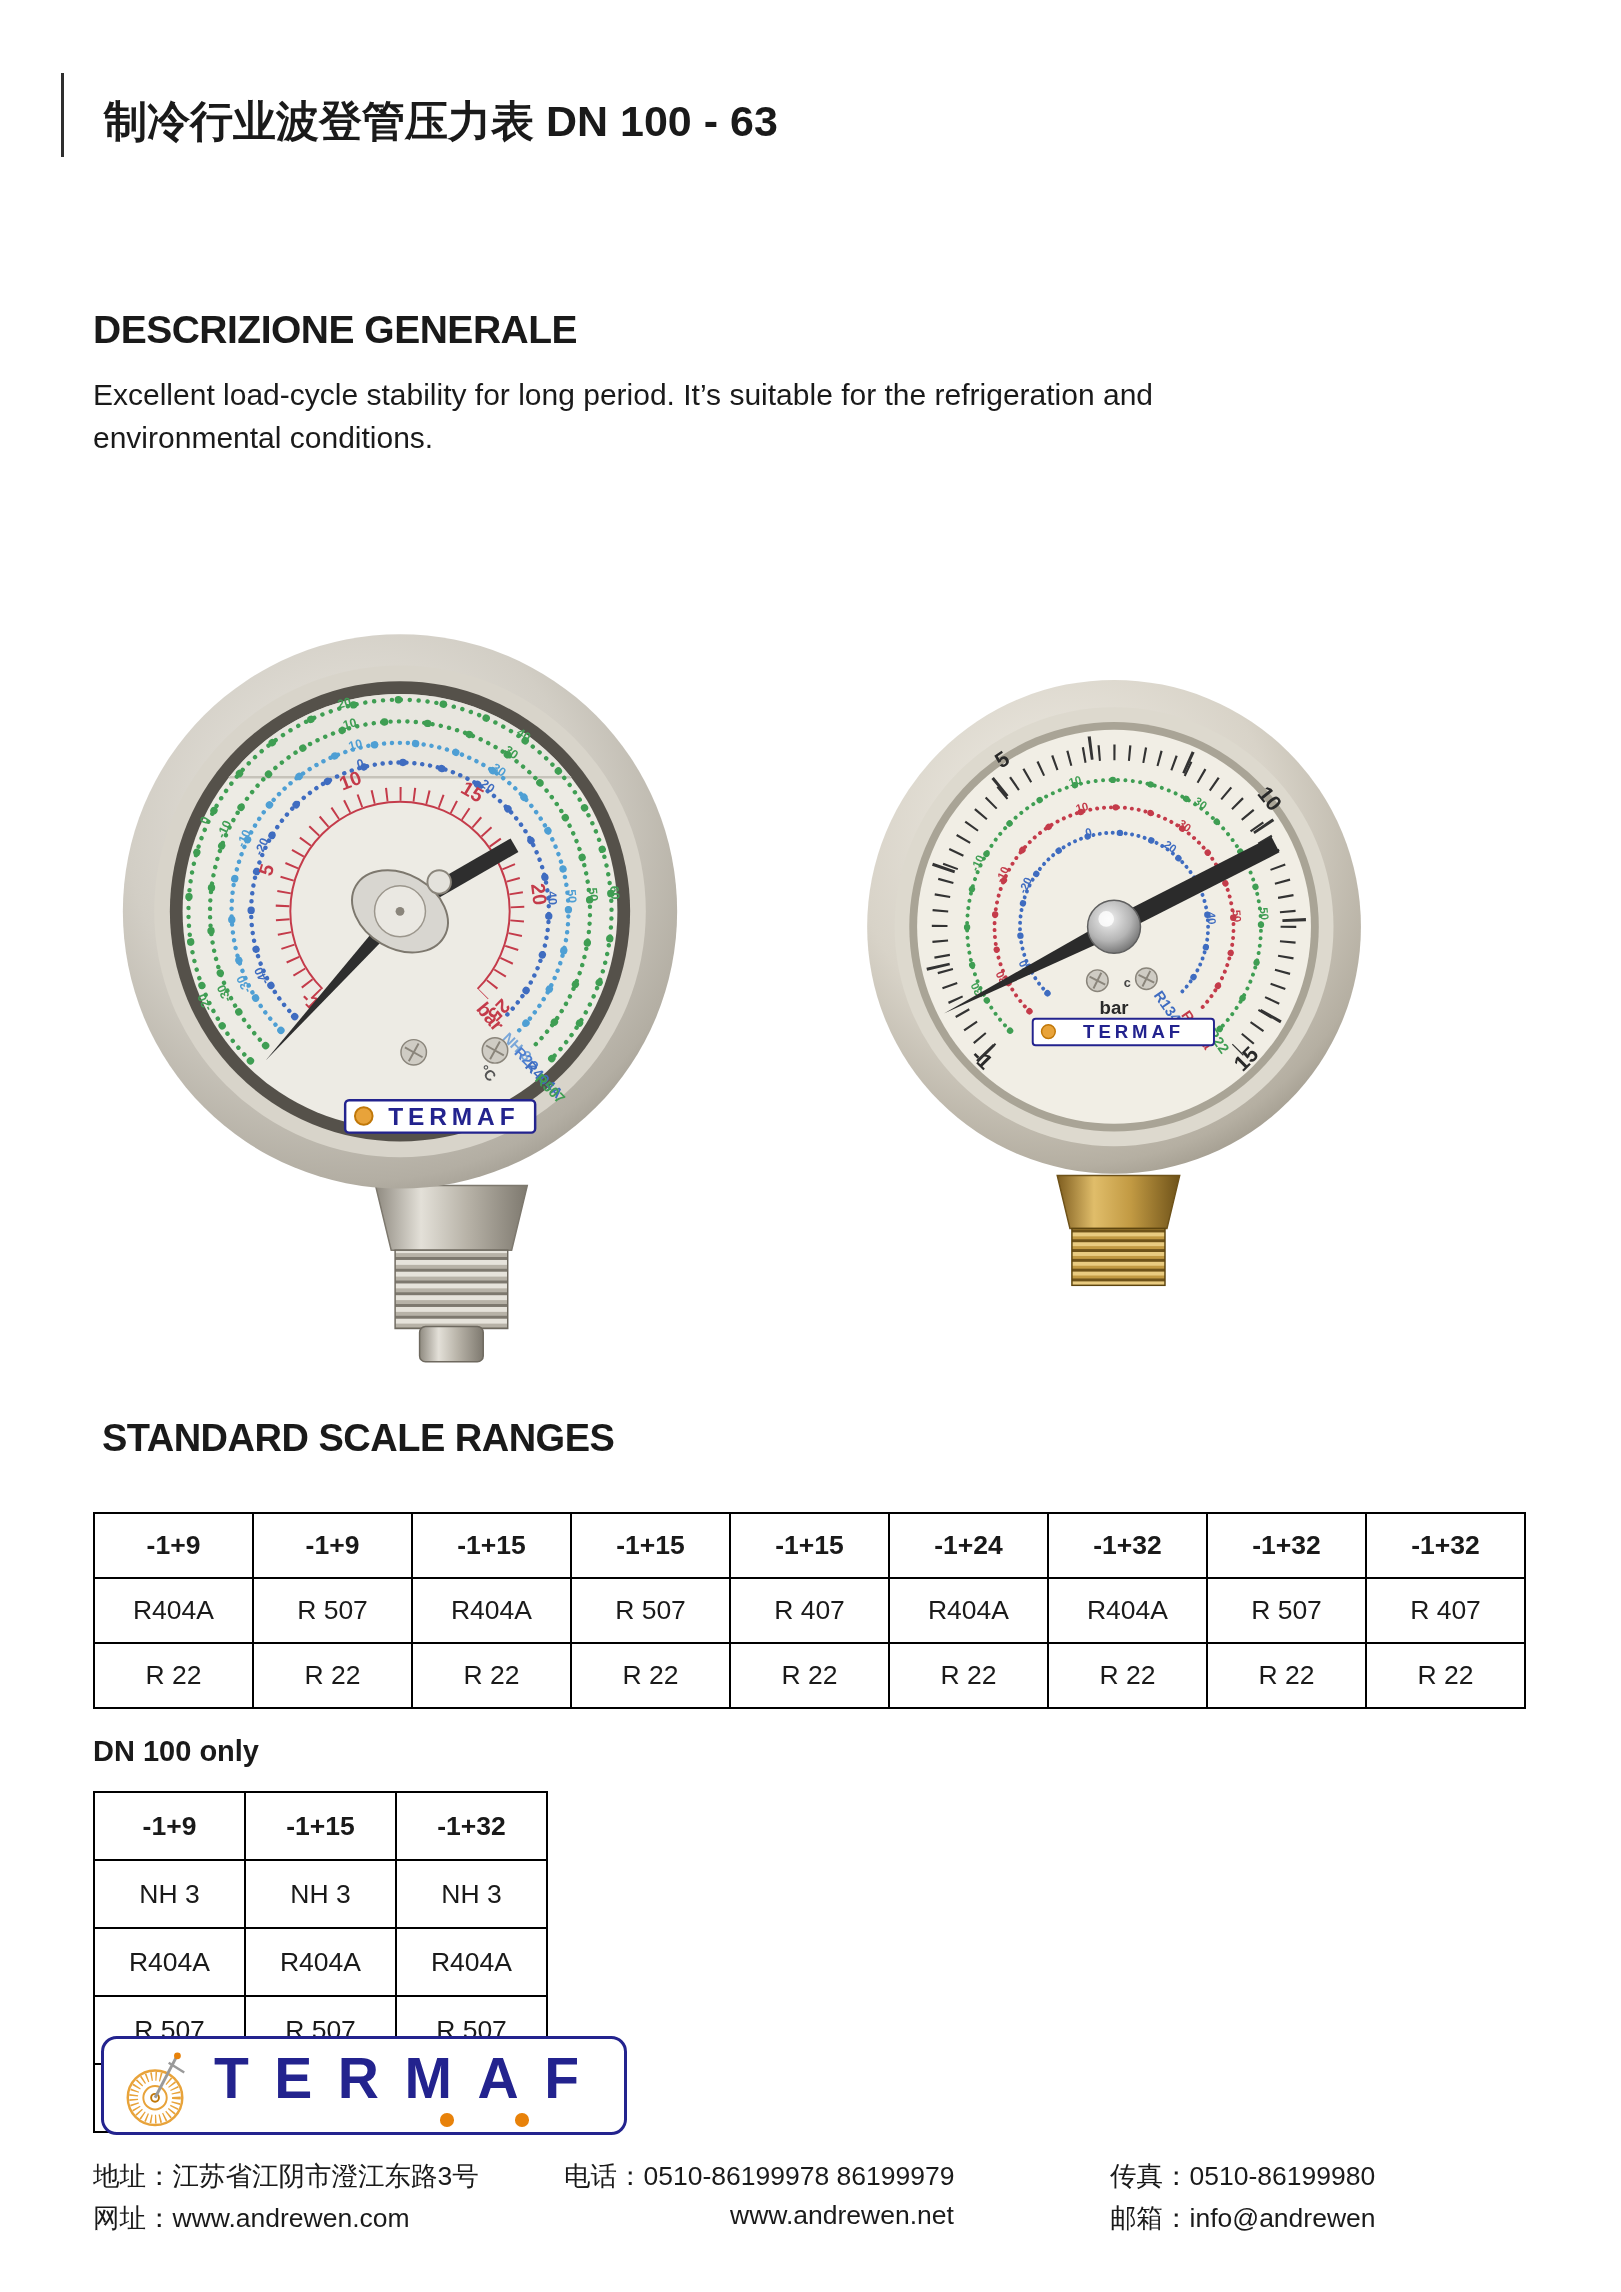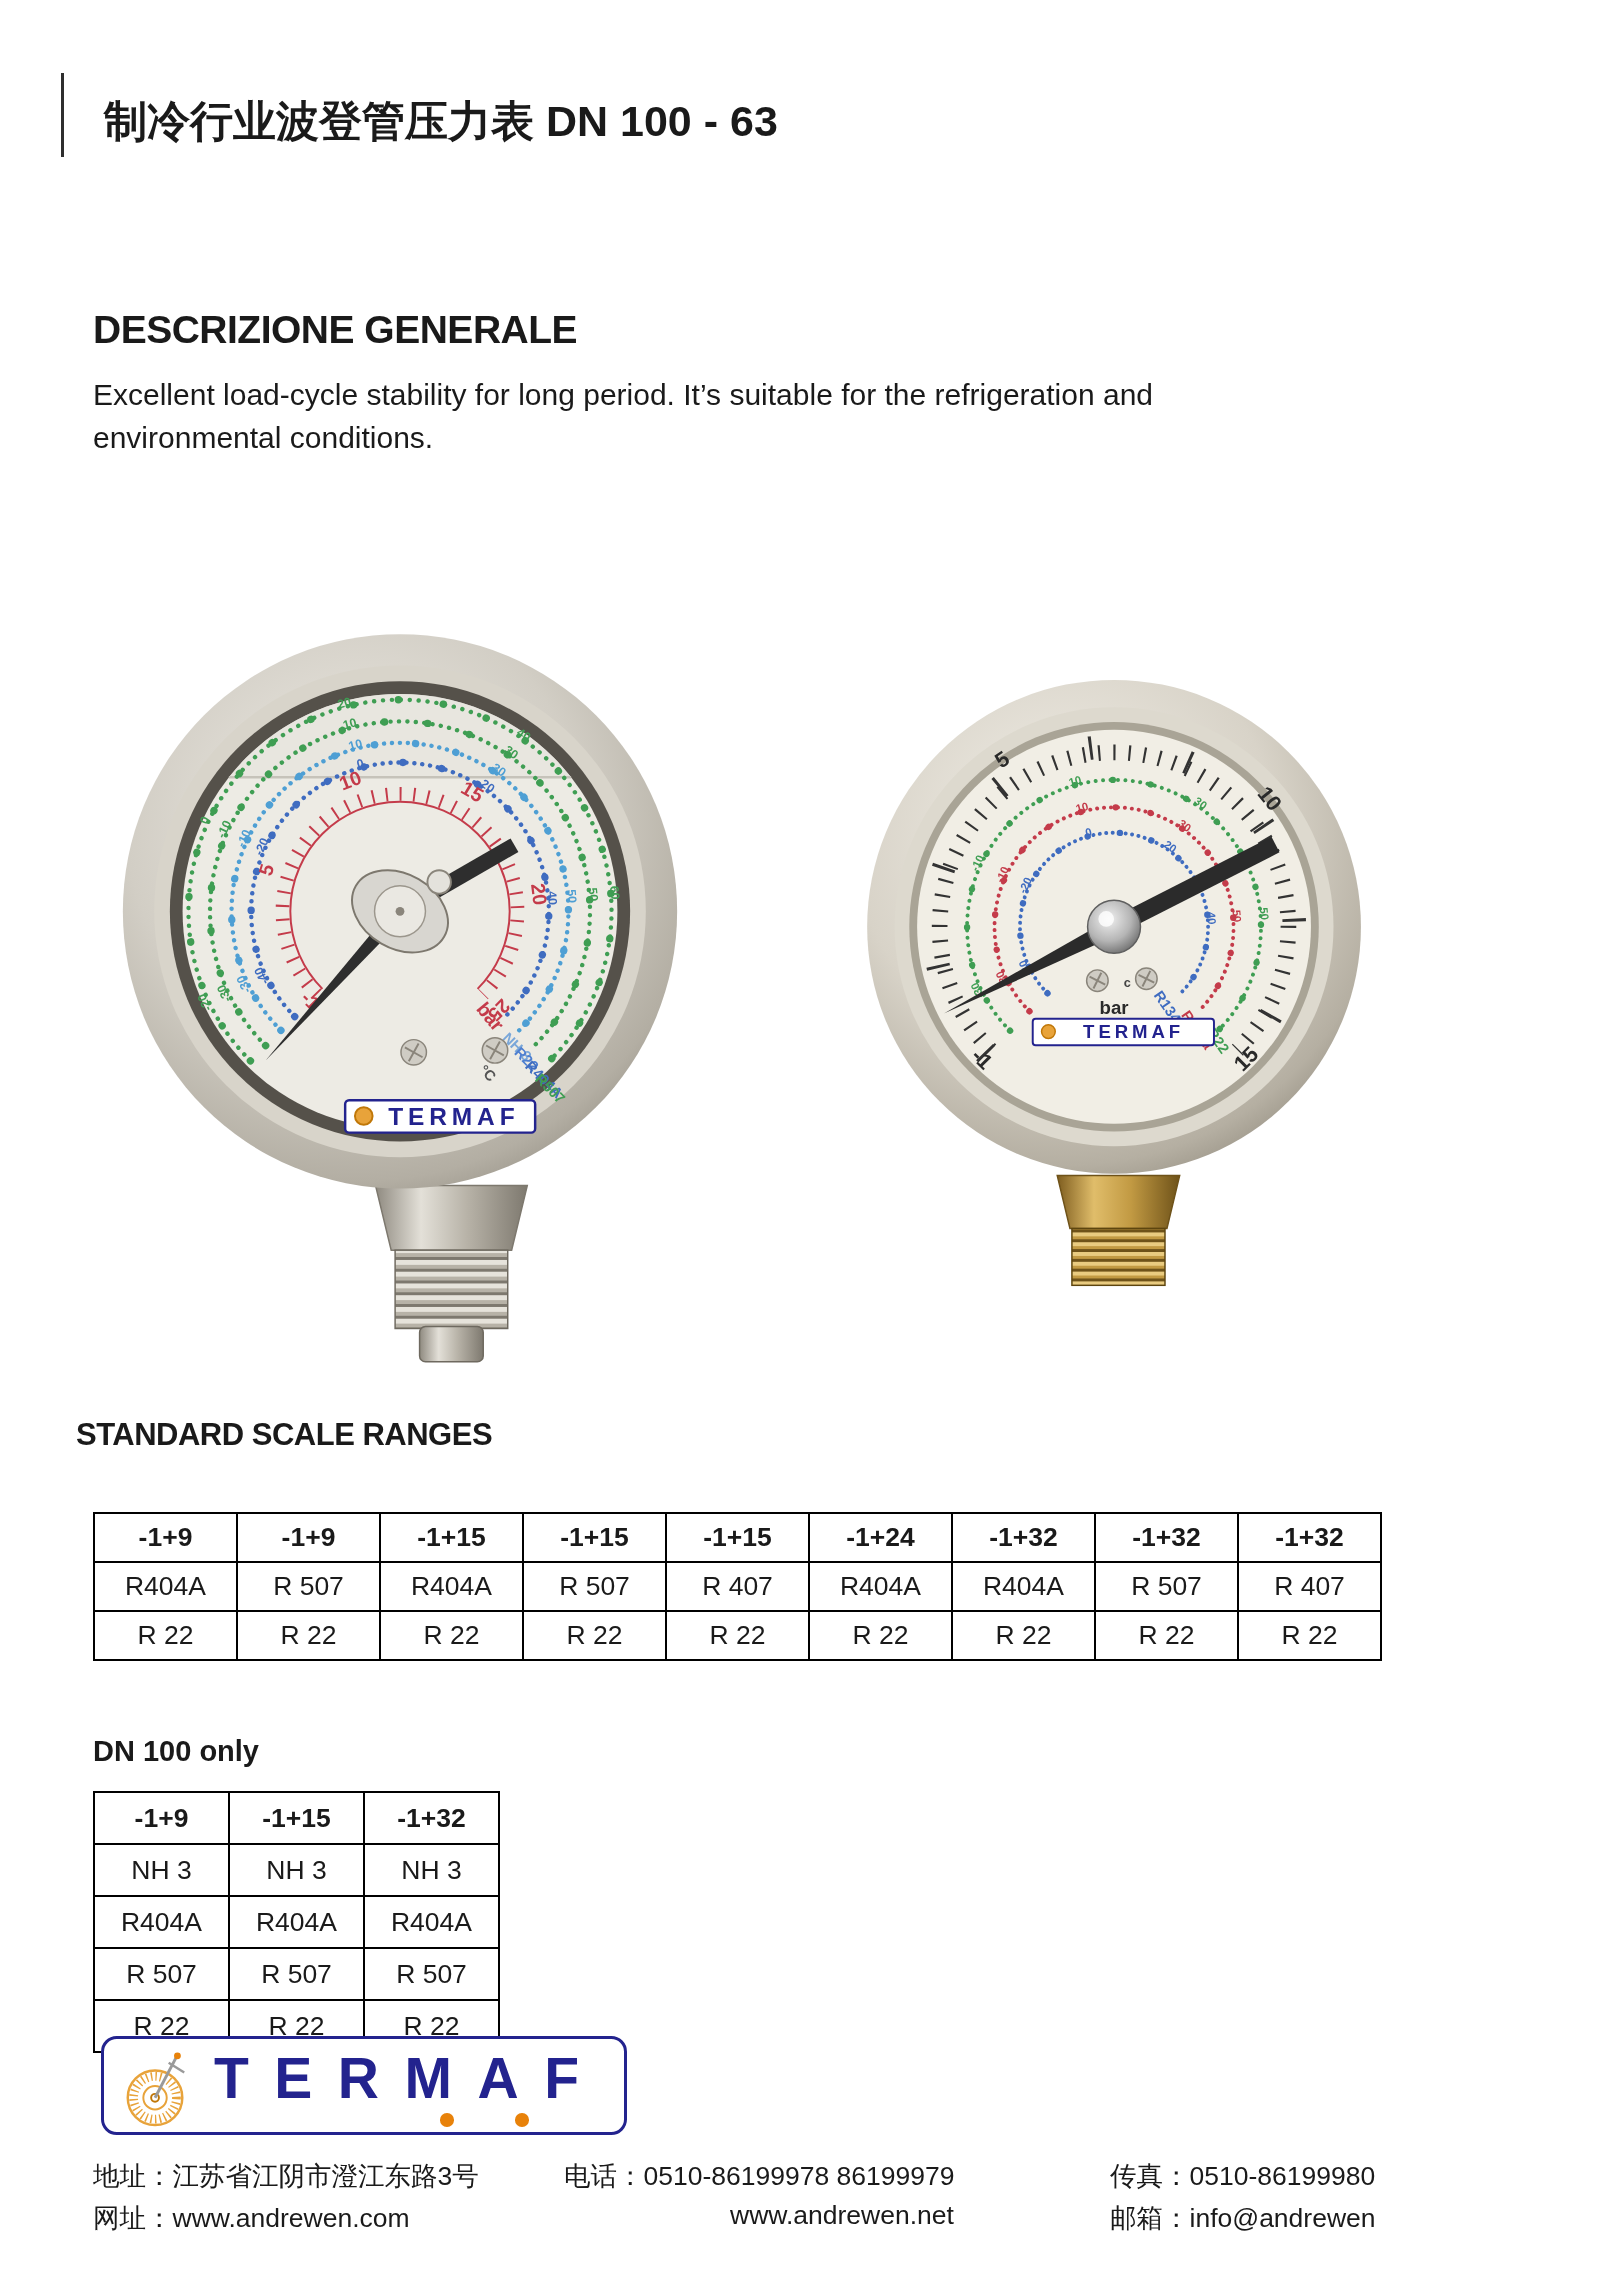--- a/index.html
+++ b/index.html
@@ -3,28 +3,28 @@
 <meta charset="utf-8">
 <style>
   html,body{margin:0;padding:0;background:#888;}
   #page{position:relative;width:1621px;height:2293px;background:#ffffff;overflow:hidden;
         font-family:"Liberation Sans", sans-serif;color:#1a1a1a;}
   .abs{position:absolute;}
   
   .doc-title{left:93px;top:82px;font-size:43px;font-weight:bold;white-space:nowrap;}
   .h-general{left:93px;top:308px;font-size:39px;font-weight:bold;letter-spacing:-0.5px;}
   .paragraph{left:93px;top:373px;width:1333px;font-size:30px;line-height:43px;}
-  .h-ranges{left:76px;top:1417px;font-size:31px;font-weight:bold;letter-spacing:-0.5px;}
+  .h-ranges{left:102px;top:1417px;font-size:38px;font-weight:bold;letter-spacing:-0.5px;}
   .h-dn100{left:93px;top:1735px;font-size:29px;font-weight:bold;}
   
   .artifact{left:61px;top:73px;width:2.9px;height:84px;background:#2e2e2e;}
   
   table.spec{position:absolute;border-collapse:collapse;border:2.9px solid #000;background:#fff;}
   table.spec th,table.spec td{border:2.5px solid #000;text-align:center;vertical-align:middle;
-      font-size:26.5px;padding:4px;}
+      font-size:26.5px;padding:12px;}
   table.spec th{font-weight:bold;}
   #tbl-standard{left:93px;top:1512px;}
   #tbl-standard th,#tbl-standard td{width:133px;height:39px;}
   #tbl-dn100{left:93px;top:1791px;}
   #tbl-dn100 th,#tbl-dn100 td{width:125px;height:42px;}
   
   #gauge-left{left:116px;top:625px;}
   #gauge-right{left:861px;top:674px;}
   svg text{font-family:"Liberation Sans", sans-serif;}
   .barnum{font-size:20px;font-weight:bold;fill:#c43b4a;}

